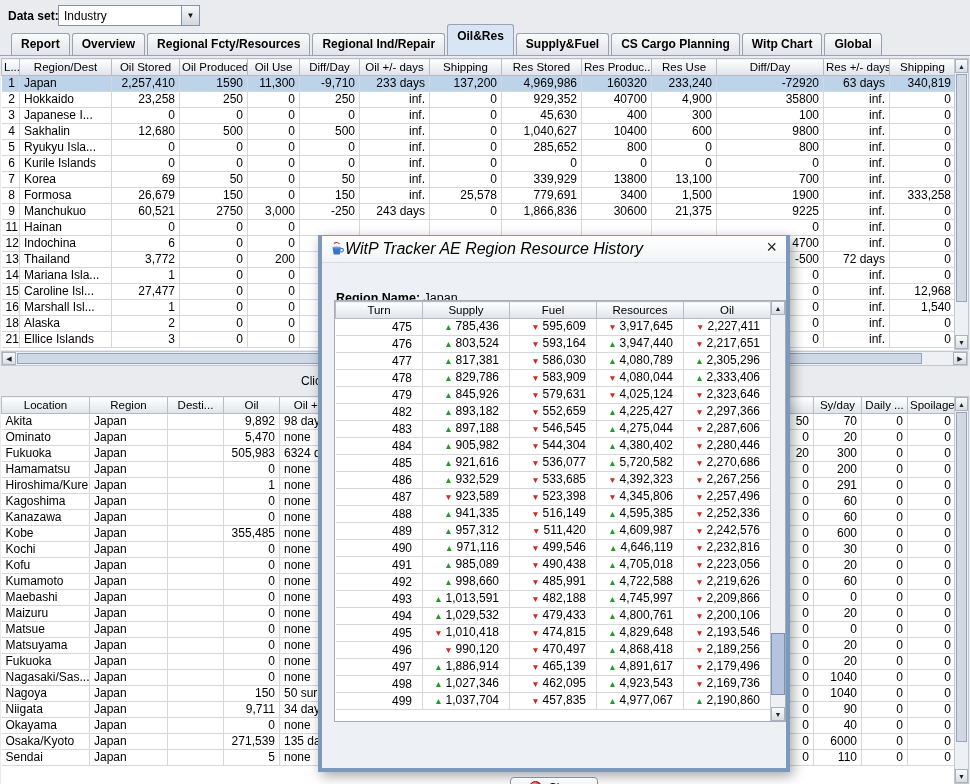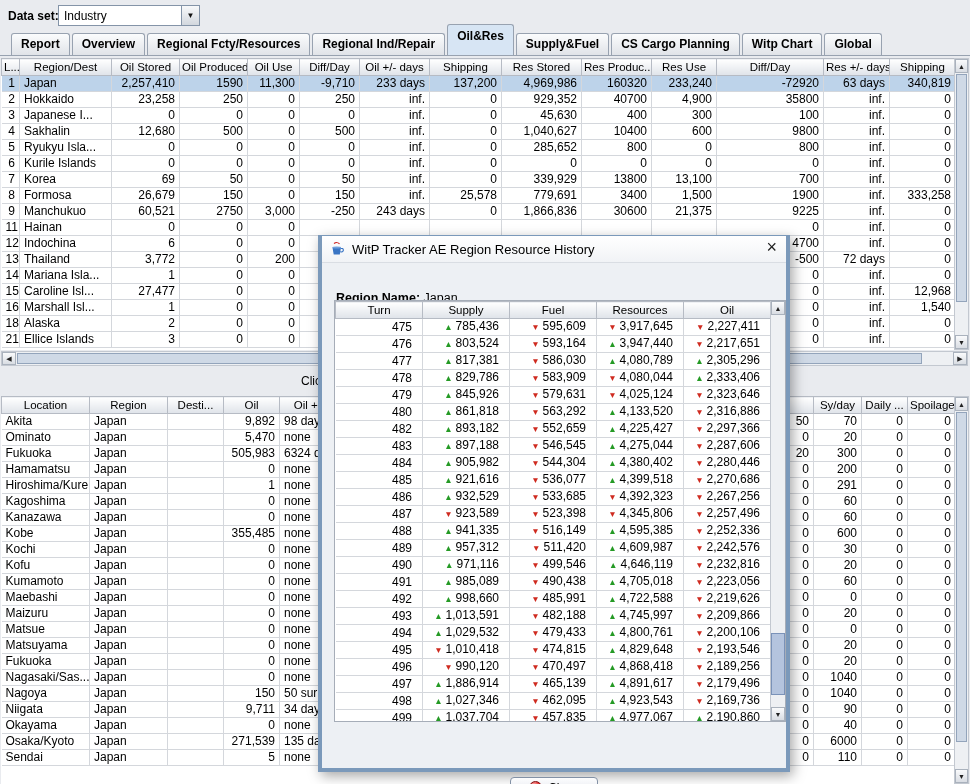--- a/index.html
+++ b/index.html
@@ -51,21 +51,21 @@
   #sb-top-v   { left:954px; top:58px;  width:15px; height:292px; }
   #sb-top-h   { left:1px;   top:351px; width:967px; height:15px; }
   #sb-bot-v   { left:954px; top:396px; width:15px; height:388px; }
 
   
   .dialog { position:absolute; left:318px; top:235px; width:472px; height:537px; z-index:10;
             border:4px solid var(--dlg,#7b99ba); border-top-width:1px; background:#edf0f4;
             box-shadow:3px 4px 12px rgba(0,0,0,.35); }
   .titlebar { height:27px; background:linear-gradient(#ffffff,#f1f3f6); border-bottom:1px solid #d9dde3;
               display:flex; align-items:center; padding:0 7px; position:relative; }
-  .title { margin-left:7px; font-size:13px; }
+  .title { font-size:16px;font-style:italic; }
   .xbtn { position:absolute; right:9px; top:1px; font-size:18px; color:#222; }
   .region-line { margin:28px 0 0 14px; font-size:12.5px; }
   .region-line .lab { font-weight:bold; }
   .dtable-wrap { position:absolute; left:12px; top:64px; width:452px; height:422px; background:#fff;
                  border:1px solid #a6adb8; overflow:hidden; }
   #dialog-table { position:absolute; left:0; top:0; }
   #sb-dlg { position:absolute; right:0; top:0; width:15px; height:420px; border:none; border-left:1px solid #c3c8d0; }
   #sb-dlg .sb-thumb { background:#b4c4de; border-color:#7a92b8; }
   .arr { font-size:8.5px; margin-right:3px; }
   .arr.u { color:var(--up,#259a25); }
@@ -865,27 +865,20 @@
               <td class="num"><span class="arr u">▲</span><span>2,333,406</span></td>
             </tr>
             <tr>
               <td class="num">479</td>
               <td class="num"><span class="arr u">▲</span><span>845,926</span></td>
               <td class="num"><span class="arr d">▼</span><span>579,631</span></td>
               <td class="num"><span class="arr d">▼</span><span>4,025,124</span></td>
               <td class="num"><span class="arr d">▼</span><span>2,323,646</span></td>
             </tr>
             <tr>
-              <td class="num">480</td>
-              <td class="num"><span class="arr u">▲</span><span>861,818</span></td>
-              <td class="num"><span class="arr d">▼</span><span>563,292</span></td>
-              <td class="num"><span class="arr u">▲</span><span>4,133,520</span></td>
-              <td class="num"><span class="arr d">▼</span><span>2,316,886</span></td>
-            </tr>
-            <tr>
               <td class="num">482</td>
               <td class="num"><span class="arr u">▲</span><span>893,182</span></td>
               <td class="num"><span class="arr d">▼</span><span>552,659</span></td>
               <td class="num"><span class="arr u">▲</span><span>4,225,427</span></td>
               <td class="num"><span class="arr d">▼</span><span>2,297,366</span></td>
             </tr>
             <tr>
               <td class="num">483</td>
               <td class="num"><span class="arr u">▲</span><span>897,188</span></td>
               <td class="num"><span class="arr d">▼</span><span>546,545</span></td>
@@ -896,21 +889,21 @@
               <td class="num">484</td>
               <td class="num"><span class="arr u">▲</span><span>905,982</span></td>
               <td class="num"><span class="arr d">▼</span><span>544,304</span></td>
               <td class="num"><span class="arr u">▲</span><span>4,380,402</span></td>
               <td class="num"><span class="arr d">▼</span><span>2,280,446</span></td>
             </tr>
             <tr>
               <td class="num">485</td>
               <td class="num"><span class="arr u">▲</span><span>921,616</span></td>
               <td class="num"><span class="arr d">▼</span><span>536,077</span></td>
-              <td class="num"><span class="arr u">▲</span><span>4,399,518</span></td>
+              <td class="num"><span class="arr u">▲</span><span>5,720,582</span></td>
               <td class="num"><span class="arr d">▼</span><span>2,270,686</span></td>
             </tr>
             <tr>
               <td class="num">486</td>
               <td class="num"><span class="arr u">▲</span><span>932,529</span></td>
               <td class="num"><span class="arr d">▼</span><span>533,685</span></td>
               <td class="num"><span class="arr d">▼</span><span>4,392,323</span></td>
               <td class="num"><span class="arr d">▼</span><span>2,267,256</span></td>
             </tr>
             <tr>

